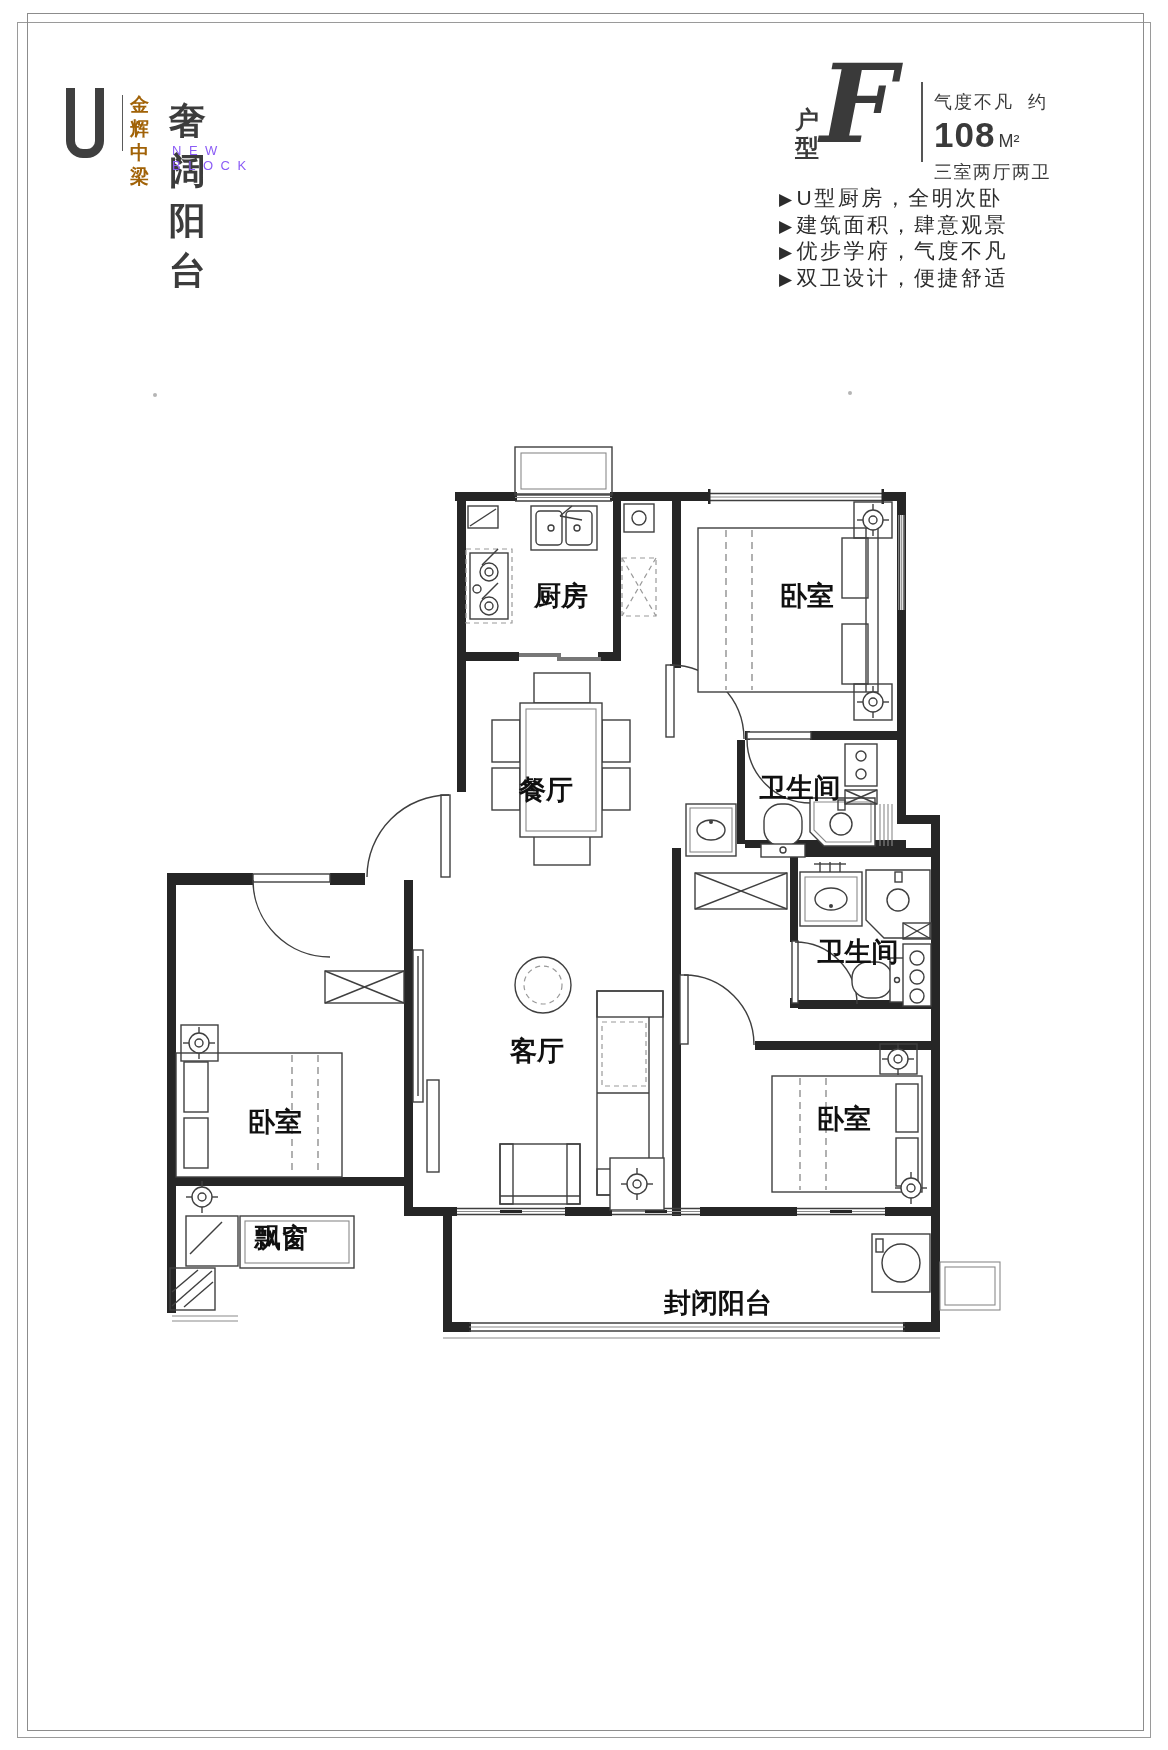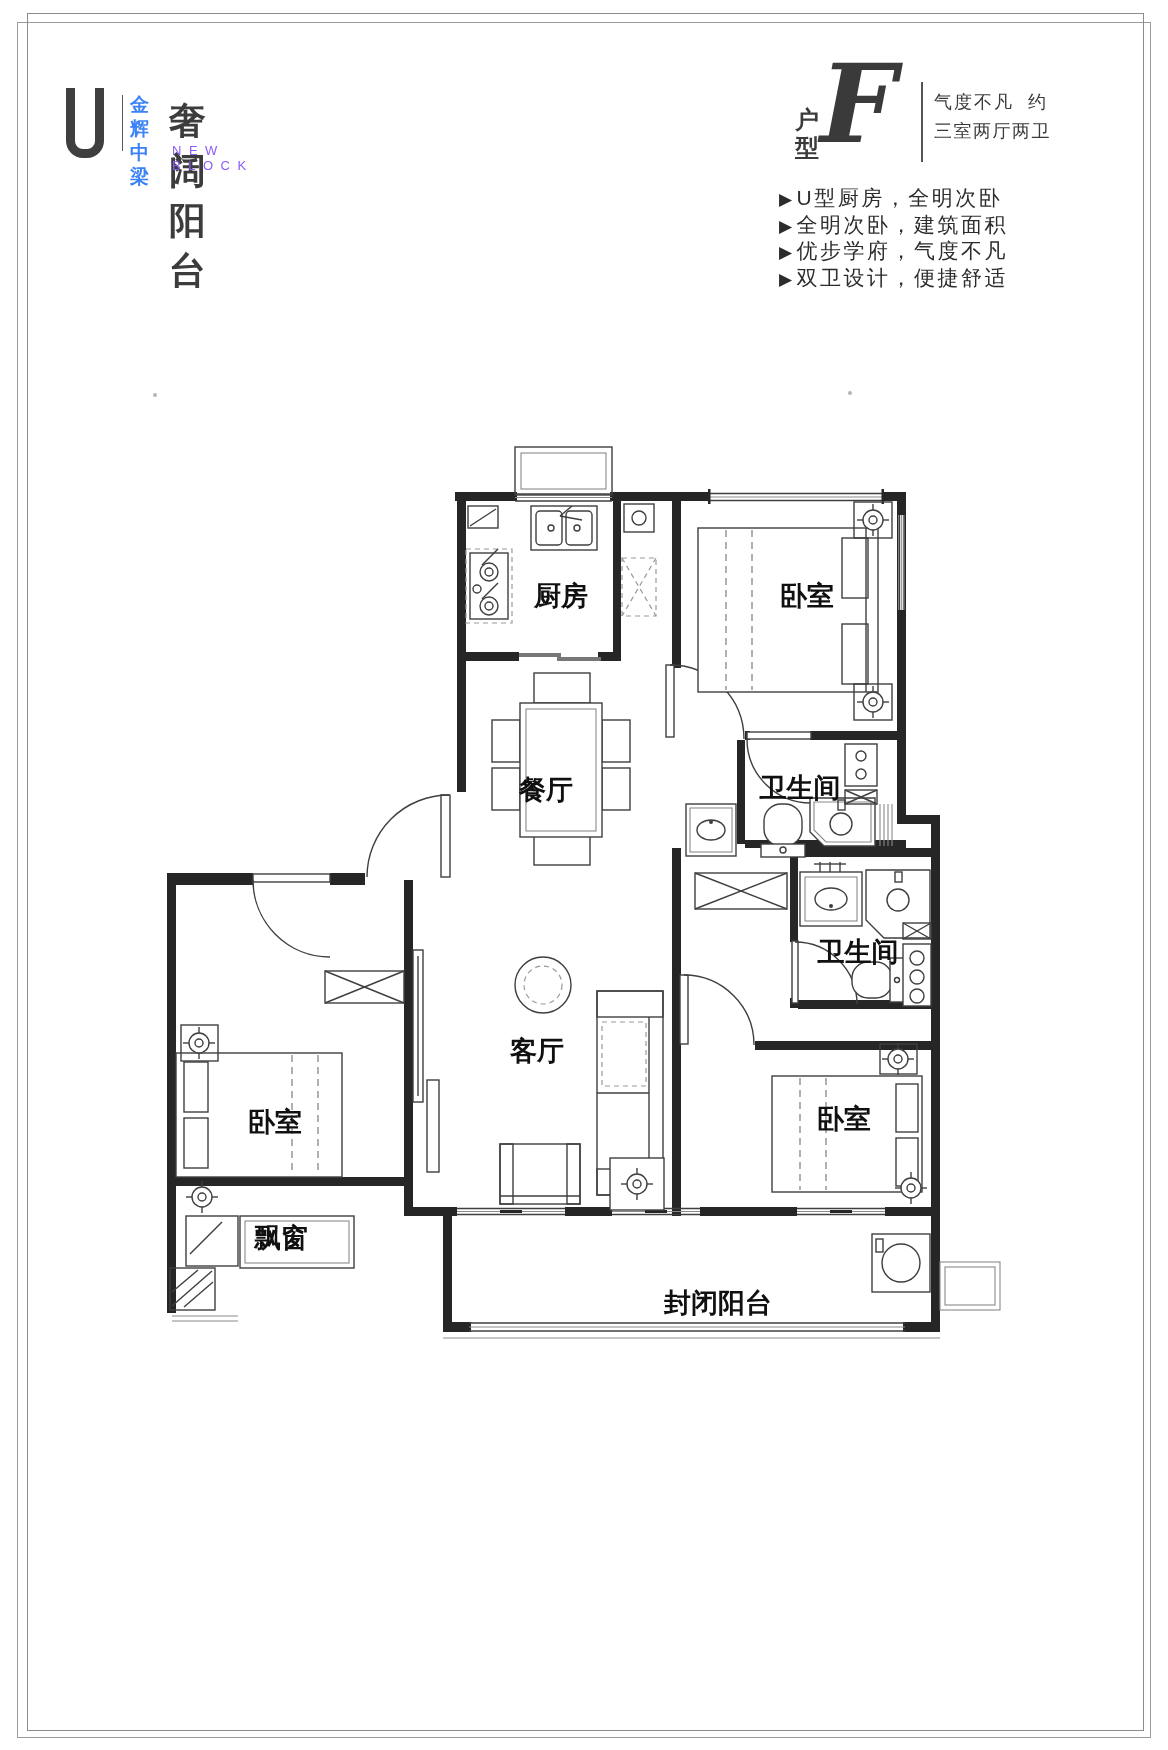--- a/index.html
+++ b/index.html
@@ -4,21 +4,21 @@
 <style>
   html,body{margin:0;padding:0;background:#fff;}
   body{width:1168px;height:1750px;position:relative;font-family:"Liberation Sans","DejaVu Sans",sans-serif;color:#2e2e2e;overflow:hidden;}
   .frame{position:absolute;border:1px solid #9a9a9a;pointer-events:none;}
   #frame1{left:17px;top:22px;width:1132px;height:1714px;}
   #frame2{left:27px;top:13px;width:1115px;height:1716px;border-color:#8c8c8c;}
   
   .logo-wrap{position:absolute;left:66px;top:86px;height:80px;}
   .u-mark{position:absolute;left:0;top:2px;width:38px;height:70px;border:9px solid #3f3f3f;border-top:none;border-radius:0 0 17px 17px;box-sizing:border-box;}
   .logo-div{position:absolute;left:56px;top:9px;width:1px;height:56px;background:#5a5a5a;}
-  .brand-col{position:absolute;left:64px;top:7px;font-size:19px;font-weight:700;line-height:24px;letter-spacing:1px;color:#3b82f6;}
+  .brand-col{position:absolute;left:64px;top:7px;font-size:19px;font-weight:700;line-height:24px;letter-spacing:1px;color:#a16207;}
   .logo-name{position:absolute;left:103px;top:10px;font-size:37px;font-weight:700;letter-spacing:2px;color:#3c3c3c;}
   .logo-sub{position:absolute;left:106px;top:57px;font-size:13px;font-weight:400;letter-spacing:7.5px;color:#8b5cf6;}
   
   .unit-wrap{position:absolute;left:790px;top:52px;height:120px;}
   .type-col{position:absolute;left:5px;top:54px;font-size:24px;font-weight:600;line-height:28px;color:#3a3a3a;}
   .type-letter{position:absolute;left:30px;top:-8px;font-family:"DejaVu Serif","Liberation Serif",serif;font-style:italic;font-size:108px;font-weight:600;color:#3a3a3a;line-height:120px;}
   .unit-div{position:absolute;left:131px;top:30px;width:2px;height:80px;background:#555;}
   .info-col{position:absolute;left:144px;top:38px;width:220px;color:#3a3a3a;}
   .info-l1{font-size:18px;letter-spacing:2px;}
   .info-l1 .approx{margin-left:14px;}
@@ -61,27 +61,30 @@
   <div class="type-col">
     <div>户</div>
     <div>型</div>
   </div>
   <div class="type-letter">F</div>
   <div class="unit-div"></div>
   <div class="info-col">
     <div class="info-l1">
       <span>气度不凡</span><span class="approx">约</span>
     </div>
+    <div class="info-l2">
+      <span class="num">108</span><span class="un">M²</span>
+    </div>
     <div class="info-l3">三室两厅两卫</div>
   </div>
 </div>
 
 <ul class="features">
   <li><span class="mk">▶</span><span>U型厨房，全明次卧</span></li>
-  <li><span class="mk">▶</span><span>全明次卧，建筑面积</span></li>
+  <li><span class="mk">▶</span><span>建筑面积，肆意观景</span></li>
   <li><span class="mk">▶</span><span>优步学府，气度不凡</span></li>
   <li><span class="mk">▶</span><span>双卫设计，便捷舒适</span></li>
 </ul>
 
 <svg id="plan" width="1168" height="1750" viewBox="0 0 1168 1750">
   <defs>
     <g id="vent">
       <line x1="-16" y1="0" x2="16" y2="0" class="s"></line>
       <line x1="0" y1="-16" x2="0" y2="16" class="s"></line>
       <circle r="10" class="sf"></circle>

